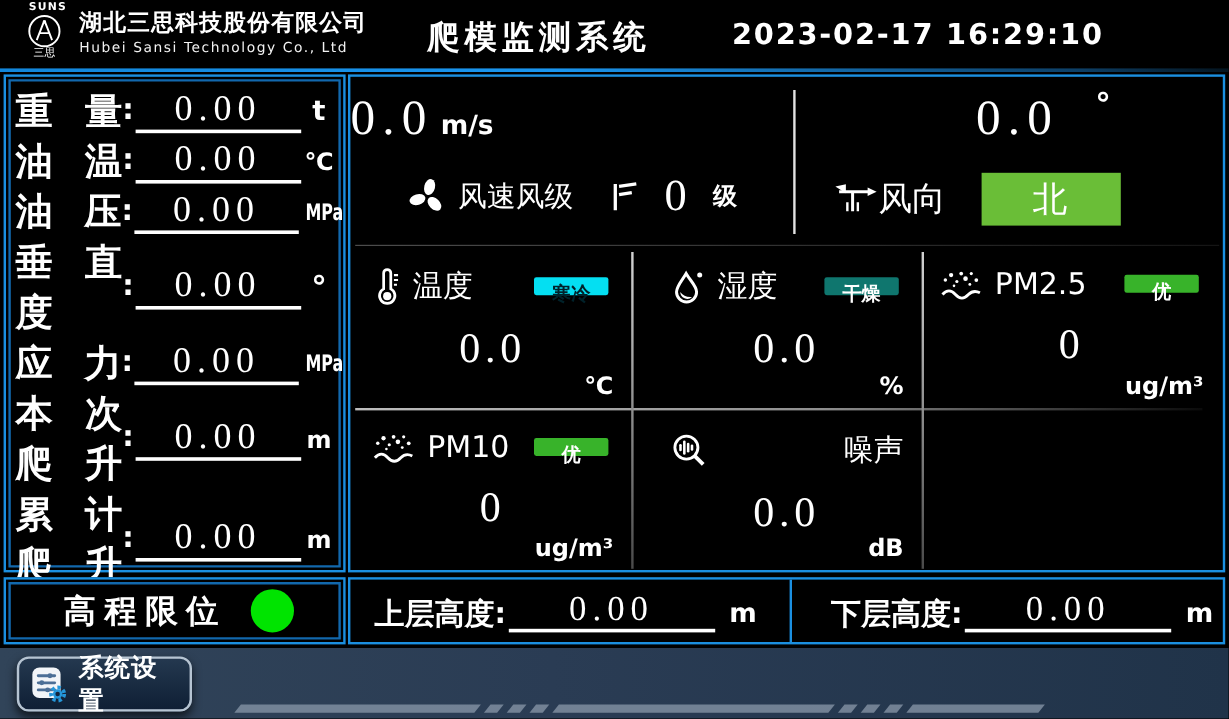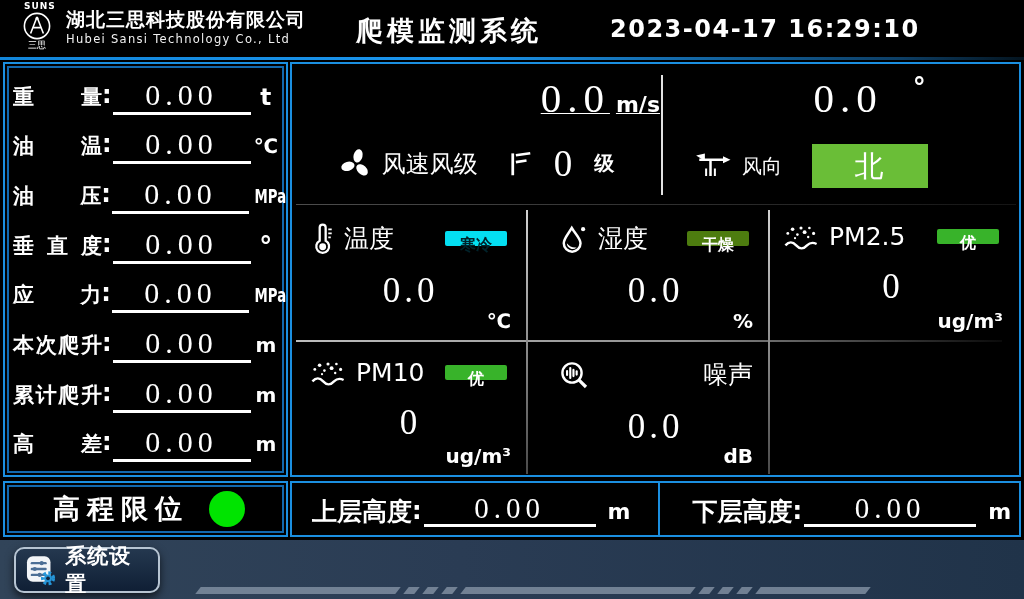--- a/index.html
+++ b/index.html
@@ -20,53 +20,53 @@
   .hline { position:absolute; left:0; top:57px; width:1024px; height:3px;
            background:linear-gradient(90deg,#1286da 0%,#1b96ef 45%,#0d3f66 88%,#04141f 100%); }
 
   
   .panel { position:absolute; background:#000; border:2px solid #1b8fe0; }
   .dbl { box-shadow: inset 0 0 0 2px #000, inset 0 0 0 4px #1268ad; }
 
   
   .metrics { left:3px; top:62px; width:285px; height:415px; display:flex; flex-direction:column; padding:8px 6px 6px 8px; }
   .mrow { flex:1; display:flex; align-items:center; }
-  .mlabel { width:94px; font-size:21px; font-weight:700; text-align:justify; text-align-last:justify; text-justify:inter-character; }
+  .mlabel { width:94px; font-size:31px; font-weight:700; text-align:justify; text-align-last:justify; text-justify:inter-character; }
   .mcolon { font-size:24px; font-weight:700; margin:0 1px 4px 0; }
   .mval { width:146px; border-bottom:3px solid #fff; text-align:center;
           font-family:"Liberation Serif","DejaVu Serif",serif; font-size:30px; letter-spacing:5px;
           padding-bottom:1px; line-height:32px; }
   .munit { width:30px; text-align:center; font-weight:700; font-size:20px; margin-left:1px; }
   .munit.cond { font-size:19px; transform:scaleX(.7); }
   .munit.deg  { font-size:26px; line-height:18px; }
   .munit.ut   { font-size:23px; }
 
   
   .limit { left:3px; top:481px; width:285px; height:56px; display:flex; align-items:center; justify-content:center; gap:20px; }
   .limit .lbl { font-size:27px; font-weight:700; letter-spacing:7px; padding-left:7px; }
   .limit .dot { width:36px; height:36px; border-radius:50%; background:#00e400; }
 
   
   .main { left:290px; top:62px; width:731px; height:415px; }
   .serif { font-family:"Liberation Serif","DejaVu Serif",serif; }
 
-  .ws-val { position:absolute; left:0; top:10px; width:368px; text-align:right; white-space:nowrap;text-decoration:underline; }
+  .ws-val { position:absolute; left:0; top:10px; width:368px; text-align:left; white-space:nowrap; }
   .bignum { font-size:41px; letter-spacing:6px; line-height:48px; }
   .ws-val .u { font-size:22px; font-weight:700; letter-spacing:0; margin-left:6px; }
   .ws-row { position:absolute; left:0; top:78px; width:368px; display:flex; align-items:center; justify-content:center; }
   .ws-row .lbl { font-size:24px; margin-left:8px; }
   .ws-row .flag { margin-left:26px; }
   .ws-row .lvl { font-size:37px; letter-spacing:0; margin-left:20px; }
   .ws-row .lvlu { font-size:20px; font-weight:700; margin-left:22px; }
   .wdiv { position:absolute; left:369px; top:11px; width:2px; height:120px; background:#e2e2e2; }
 
   .wd-val { position:absolute; left:370px; top:10px; width:359px; text-align:center; padding-left:56px; white-space:nowrap; }
   .wd-val .deg { display:inline-block; font-size:26px; font-weight:700; margin-left:30px; transform:translateY(-16px); }
   .wd-row { position:absolute; left:370px; top:80px; width:359px; display:flex; align-items:center; padding-left:32px; }
-  .wd-row .lbl { font-size:20px; margin-left:10px; }
+  .wd-row .lbl { font-size:28px; }
   .northbox { margin-left:30px; width:116px; height:44px; line-height:44px; text-align:center;
               background:#6abe37; font-size:29px; letter-spacing:2px; }
 
   
   .gh0 { position:absolute; left:4px; top:140px; width:720px; height:1px;
          background:linear-gradient(90deg,rgba(170,170,170,.45),rgba(170,170,170,.12)); }
   .gh1 { position:absolute; left:4px; top:276px; width:706px; height:2px;
          background:linear-gradient(90deg,#bdbdbd 0%,#8f8f8f 55%,rgba(70,70,70,.15) 100%); }
   .gv1 { position:absolute; left:234px; top:146px; width:2px; height:264px; background:linear-gradient(#d2d2d2,#4a4a4a); }
   .gv2 { position:absolute; left:476px; top:146px; width:2px; height:264px; background:linear-gradient(#d2d2d2,#4a4a4a); }
@@ -117,21 +117,21 @@
       <path d="M15 6 L8.6 22.5 M15 6 L21.4 22.5 M10.6 16.6 H19.4"></path>
       <circle cx="15" cy="7.2" r="1.4" fill="#fff" stroke="none"></circle>
     </svg>
     <span class="mark">三思</span>
   </div>
   <div class="company">
     <div class="cn">湖北三思科技股份有限公司</div>
     <div class="en">Hubei Sansi Technology Co., Ltd</div>
   </div>
   <div class="title">爬模监测系统</div>
-  <div class="clock">2023-04-17 16:29:10</div>
+  <div class="clock">2023-02-17 16:29:10</div>
   <div class="hline"></div>
 
   <div class="panel dbl metrics">
     <div class="mrow">
       <span class="mlabel">重 量</span>
         <span class="mcolon">:</span>
       <span class="mval serif">0.00</span>
       <span class="munit ut">t</span>
     </div>
     <div class="mrow">
@@ -242,21 +242,21 @@
     </div>
 
     <div class="cell c-r1 c-c2">
       <div class="chead">
         <svg width="30" height="32" viewBox="0 0 24 26" fill="none" stroke="#fff" stroke-width="2">
           <path d="M11 4 C8.5 8.5 4.5 12.5 4.5 16.5 a6.8 6.8 0 0 0 13.6 0 C18.1 12.5 13.5 8.5 11 4 Z"></path>
           <path d="M7 16.5 a4.8 4.8 0 0 0 8 3.4 Q10 20.5 7 16.5 Z" fill="#fff" stroke="none"></path>
           <circle cx="20.2" cy="5" r="1.7" fill="#fff" stroke="none"></circle>
         </svg>
         <span class="clabel">湿度</span>
-        <span class="badge" style="background-color: #4d7c0f; color: rgb(255, 255, 255);">干燥</span>
+        <span class="badge" style="background-color: #0f766e; color: rgb(255, 255, 255);">干燥</span>
       </div>
       <div class="cval serif">0.0</div>
       <div class="cunit">%</div>
     </div>
 
     <div class="cell c-r1 c-c3">
       <div class="chead">
         <svg width="36" height="28" viewBox="0 0 30 22" fill="#fff">
           <path d="M2 18 q4.5 -5 9 0 t9 0 q3.5 -3.5 8 -1.2" fill="none" stroke="#fff" stroke-width="2"></path>
           <circle cx="4" cy="8" r="1.2"></circle>

